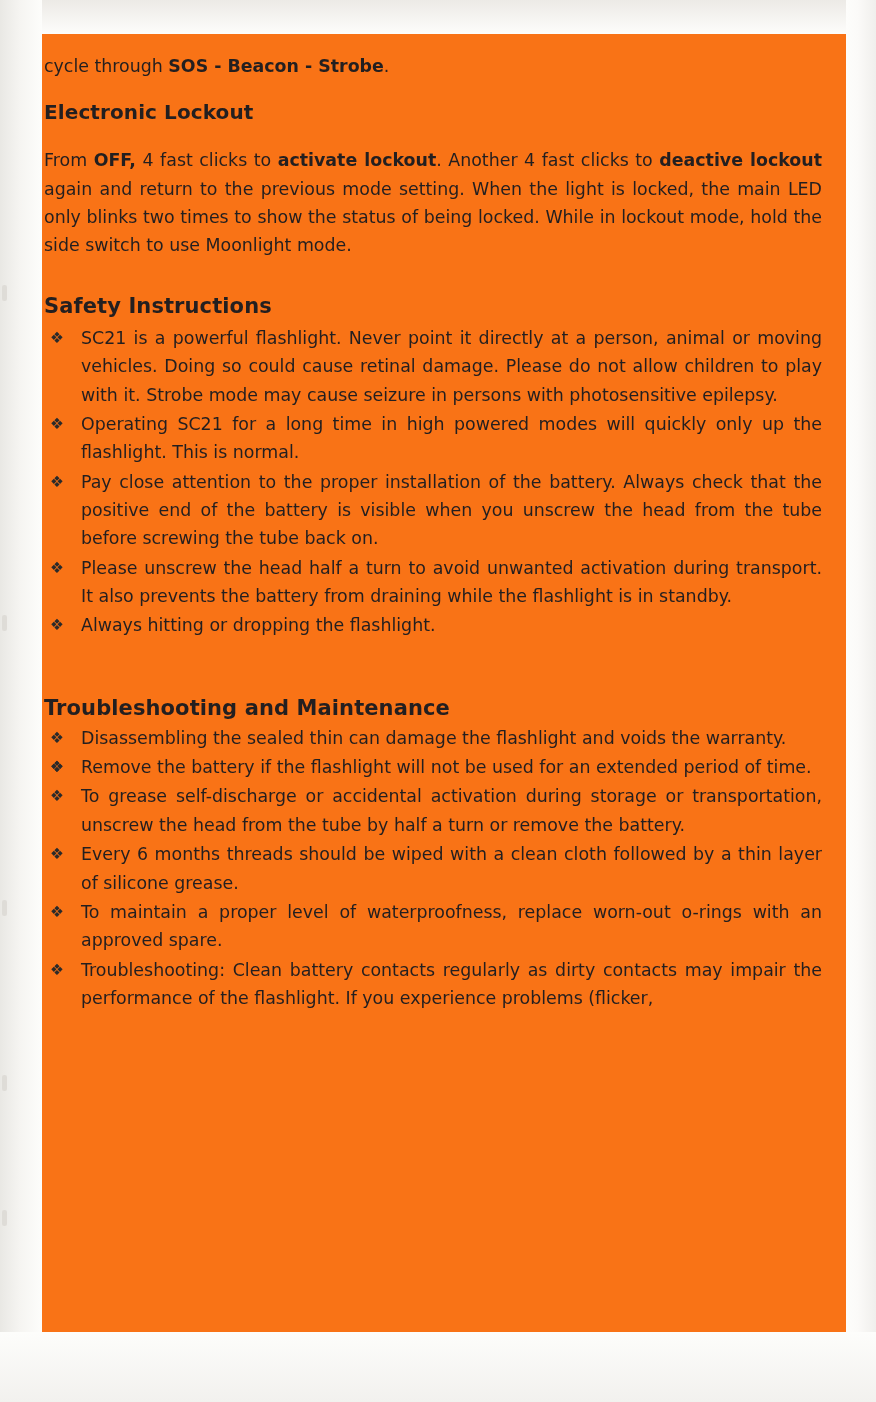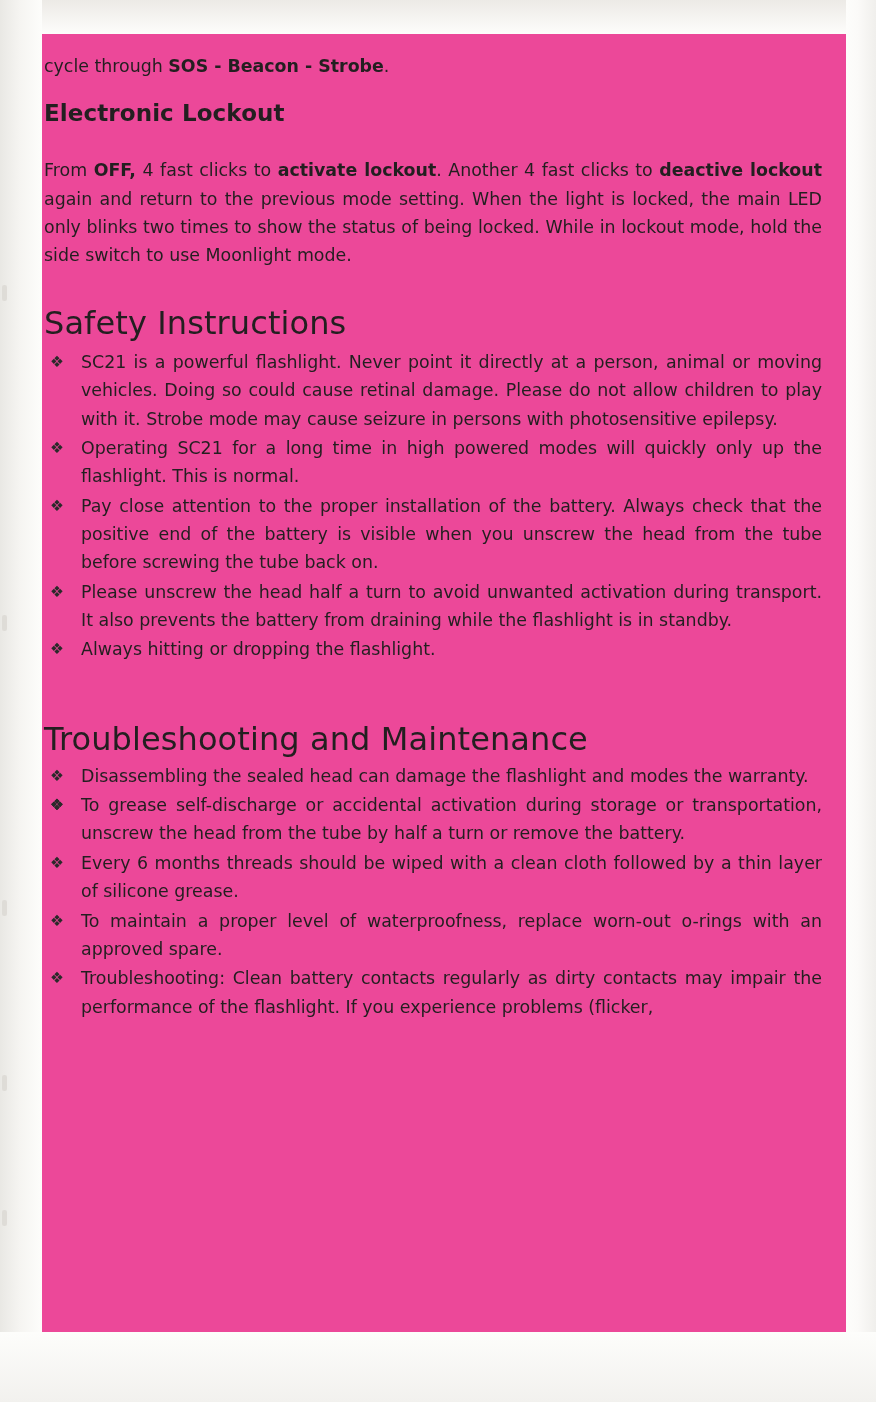--- a/index.html
+++ b/index.html
@@ -11,21 +11,21 @@
     width: 876px;
     height: 1402px;
     position: relative;
     font-family: "DejaVu Sans", sans-serif;
     color: #231f20;
     overflow: hidden;
   }
   .page {
     position: absolute;
     inset: 0;
-    background: #ec4899;
+    background: #f97316;
   }
   
   .scan-shade-left {
     position: absolute;
     left: 0; top: 0; bottom: 0;
     width: 42px;
     background: linear-gradient(to right, #e9e8e4 0%, #f5f4f1 45%, #fdfdfb 100%);
     pointer-events: none;
   }
   .scan-shade-right {
@@ -72,28 +72,28 @@
     line-height: 1.63;
     text-align: justify;
     margin: 0;
     color: #231f20;
   }
   .para {
     margin-bottom: 12px;
   }
 
   h2.heading-sub {
-    font-size: 23px;
+    font-size: 20px;
     font-weight: bold;
     margin: 20px 0 14px 0;
     letter-spacing: .1px;
   }
   h1.heading-main {
-    font-size: 32px;
-    font-weight: normal;
+    font-size: 21px;
+    font-weight: bold;
     margin: 34px 0 6px 0;
     letter-spacing: .1px;
   }
   h1.heading-main.second {
     margin-top: 56px;
     margin-bottom: 4px;
   }
 
   ul.bullets {
     list-style: none;
@@ -132,21 +132,21 @@
 
   <div class="content">
 
     <p class="para">
       <span>cycle through </span><b>SOS - Beacon - Strobe</b><span>.</span>
     </p>
 
     <h2 class="heading-sub">Electronic Lockout</h2>
 
 
-    <p class="para" style="margin-top:30px">
+    <p class="para" style="margin-top:22px">
       <span>From </span><b>OFF,</b><span> 4 fast clicks to </span><b>activate lockout</b><span>. Another 4 fast clicks to </span><b>deactive lockout</b><span> again and return to the previous mode setting. When the light is locked, the main LED only blinks two times to show the status of being locked. While in lockout mode, hold the side switch to use Moonlight mode.</span>
     </p>
 
     <h1 class="heading-main">Safety Instructions</h1>
 
     <ul class="bullets">
       <li>
         <span class="bullet-glyph">❖</span>
         <span>SC21 is a powerful flashlight. Never point it directly at a person, animal or moving vehicles. Doing so could cause retinal damage. Please do not allow children to play with it. Strobe mode may cause seizure in persons with photosensitive epilepsy.</span>
       </li>
@@ -166,27 +166,28 @@
         <span class="bullet-glyph">❖</span>
         <span>Always hitting or dropping the flashlight.</span>
       </li>
     </ul>
 
     <h1 class="heading-main second">Troubleshooting and Maintenance</h1>
 
     <ul class="bullets">
       <li>
         <span class="bullet-glyph">❖</span>
-        <span>Disassembling the sealed head can damage the flashlight and modes the warranty.</span>
-      </li>
-      <li>
-        <span class="bullet-glyph">❖</span>
-      </li>
-      <li>
-        <span class="bullet-glyph">❖</span>
+        <span>Disassembling the sealed thin can damage the flashlight and voids the warranty.</span>
+      </li>
+      <li>
+        <span class="bullet-glyph">❖</span>
+      </li>
+      <li>
+        <span class="bullet-glyph">❖</span>
+        <span>Remove the battery if the flashlight will not be used for an extended period of time.</span>
       </li>
       <li>
         <span class="bullet-glyph">❖</span>
         <span>To grease self-discharge or accidental activation during storage or transportation, unscrew the head from the tube by half a turn or remove the battery.</span>
       </li>
       <li>
         <span class="bullet-glyph">❖</span>
         <span>Every 6 months threads should be wiped with a clean cloth followed by a thin layer of silicone grease.</span>
       </li>
       <li>

